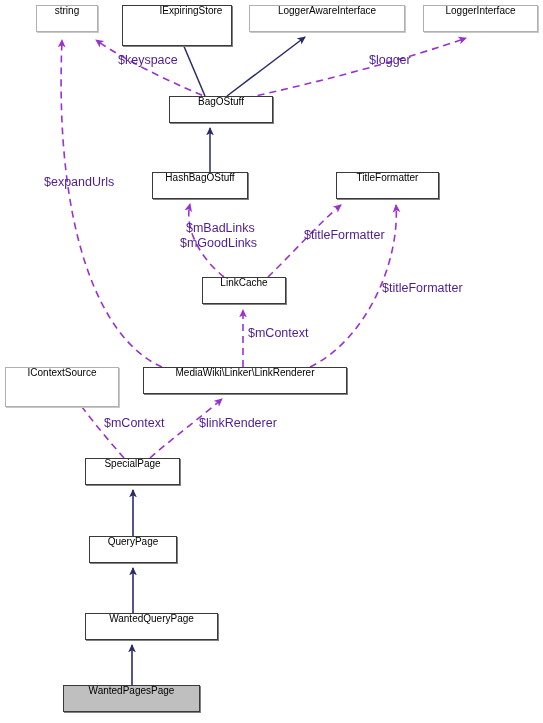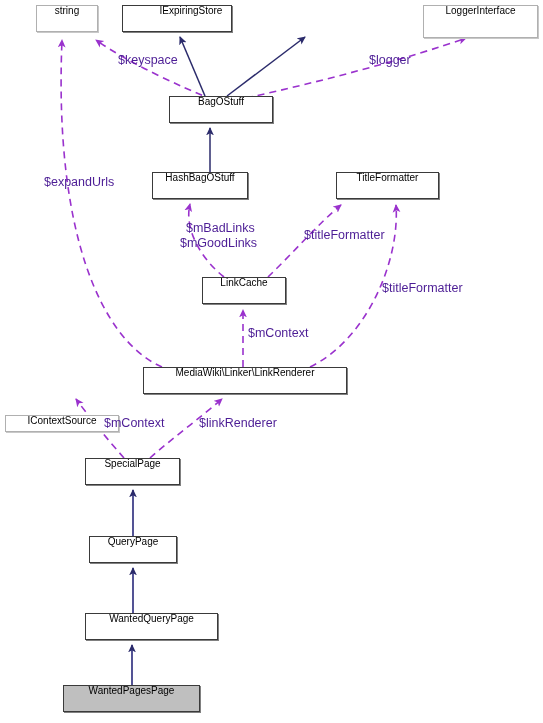--- a/index.html
+++ b/index.html
@@ -48,39 +48,42 @@
       <path d="M310,367 C366,340 400,262 396,205" marker-end="url(#purpleArrow)"></path>
       <path d="M243,367 L243,310" marker-end="url(#purpleArrow)"></path>
       <path d="M124,458 C108,440 90,418 76,399" marker-end="url(#purpleArrow)"></path>
       <path d="M150,458 C170,440 200,418 222,399" marker-end="url(#purpleArrow)"></path>
     </g>
   </svg>
 
   <div class="node light" style="left:36px;top:5px;width:62px;height:27px;">
     <span>string</span>
   </div>
-  <div class="node dark" style="left:122px;top:5px;width:110px;height:27px;padding-left:28px;">
+  <div class="node dark" style="left:122px;top:5px;width:110px;height:41px;padding-left:28px;">
     <span>IExpiringStore</span>
   </div>
-  <div class="node light" style="left:423px;top:5px;width:115px;height:33px;">
+  <div class="node light" style="left:249px;top:5px;width:156px;height:27px;">
+    <span>LoggerAwareInterface</span>
+  </div>
+  <div class="node light" style="left:423px;top:5px;width:115px;height:27px;">
     <span>LoggerInterface</span>
   </div>
   <div class="node dark" style="left:169px;top:96px;width:104px;height:27px;">
     <span>BagOStuff</span>
   </div>
   <div class="node dark" style="left:152px;top:172px;width:96px;height:27px;">
     <span>HashBagOStuff</span>
   </div>
   <div class="node dark" style="left:336px;top:172px;width:103px;height:27px;">
     <span>TitleFormatter</span>
   </div>
   <div class="node dark" style="left:202px;top:277px;width:84px;height:27px;">
     <span>LinkCache</span>
   </div>
-  <div class="node light" style="left:5px;top:367px;width:114px;height:17px;margin-top:48px;">
+  <div class="node light" style="left:5px;top:367px;width:114px;height:40px;">
     <span>IContextSource</span>
   </div>
   <div class="node dark" style="left:143px;top:367px;width:204px;height:27px;">
     <span>MediaWiki\Linker\LinkRenderer</span>
   </div>
   <div class="node dark" style="left:85px;top:458px;width:95px;height:27px;">
     <span>SpecialPage</span>
   </div>
   <div class="node dark" style="left:89px;top:536px;width:88px;height:27px;">
     <span>QueryPage</span>

